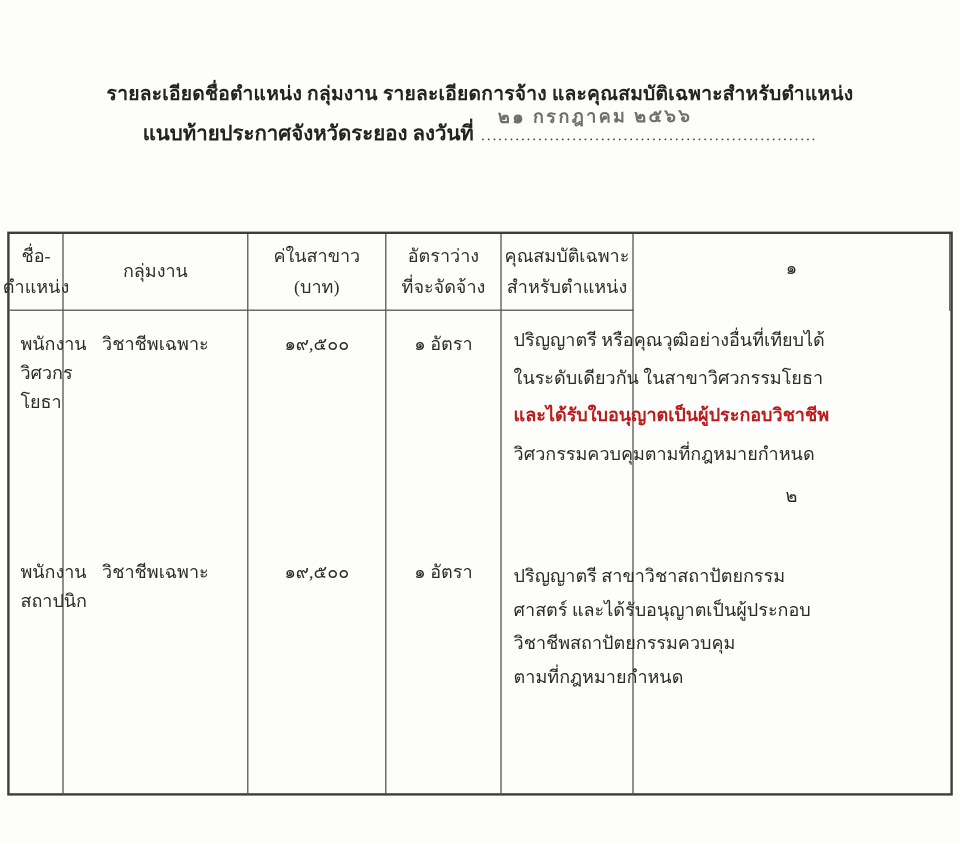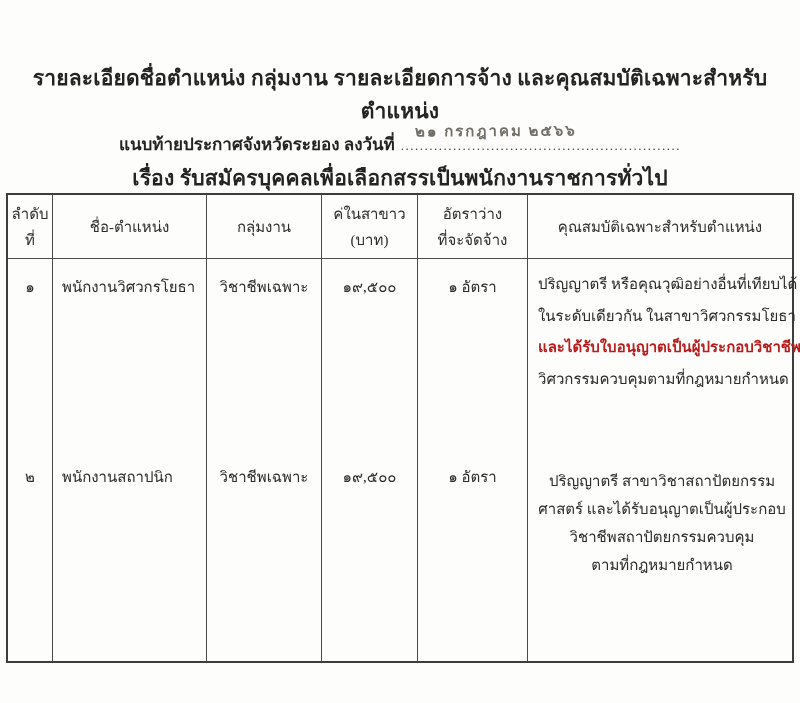--- a/index.html
+++ b/index.html
@@ -7,21 +7,21 @@
   .page {
     position:relative;
     width:800px; height:703px;
     background:#fdfdfc;
     font-family:"Liberation Serif","DejaVu Serif",serif;
     color:#2b2b28;
     overflow:hidden;
   }
   .doc-header { position:absolute; top:62px; left:0; width:100%; text-align:center; }
   .title-line {
-    font-size:21px; font-weight:700; line-height:33px;
+    font-size:16px; font-weight:700; line-height:33px;
     letter-spacing:0.2px; color:#232320;
   }
   .date-line {
     display:flex; justify-content:center; align-items:baseline;
     font-size:17px; font-weight:700; line-height:33px; color:#232320;
   }
   .dots-wrap { position:relative; display:inline-block; margin-left:6px; }
   .dots {
     font-size:13px; font-weight:400; letter-spacing:1.5px; color:#3f3f3c;
     vertical-align:baseline;
@@ -67,29 +67,24 @@
 
   <div class="doc-header">
     <div class="title-line">รายละเอียดชื่อตำแหน่ง  กลุ่มงาน  รายละเอียดการจ้าง  และคุณสมบัติเฉพาะสำหรับตำแหน่ง</div>
     <div class="date-line">
       <span>แนบท้ายประกาศจังหวัดระยอง  ลงวันที่</span>
       <span class="dots-wrap">
         <span class="dots">...........................................................</span>
         <span class="stamp">๒๑ กรกฎาคม ๒๕๖๖</span>
       </span>
     </div>
-    <div class="title-line">เรื่อง  รับสมัครบุคคลเพื่อเลือกสรรเป็นพนักงานราชการทั่วไป</div>
   </div>
 
   <div class="doc-table">
 
-    <div class="hcell">
-      <div>ลำดับ</div>
-      <div>ที่</div>
-    </div>
     <div class="hcell">
       <div>ชื่อ-ตำแหน่ง</div>
     </div>
     <div class="hcell">
       <div>กลุ่มงาน</div>
     </div>
     <div class="hcell">
       <div>ค่ในสาขาว</div>
       <div>(บาท)</div>
     </div>

